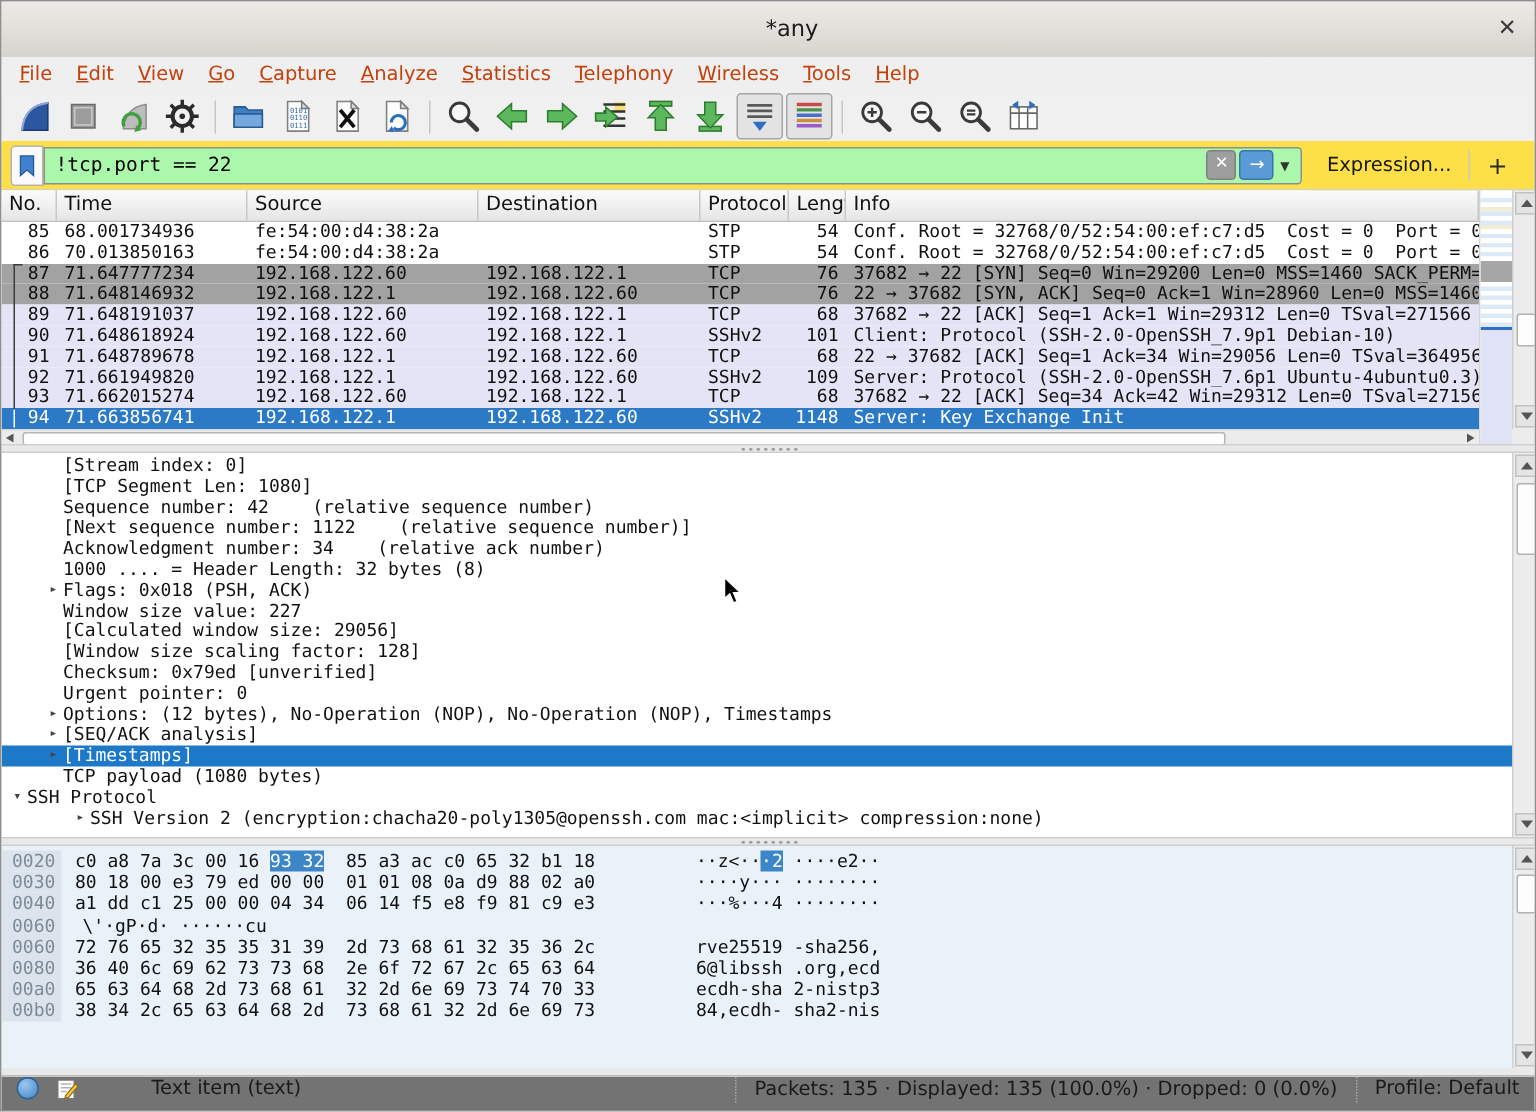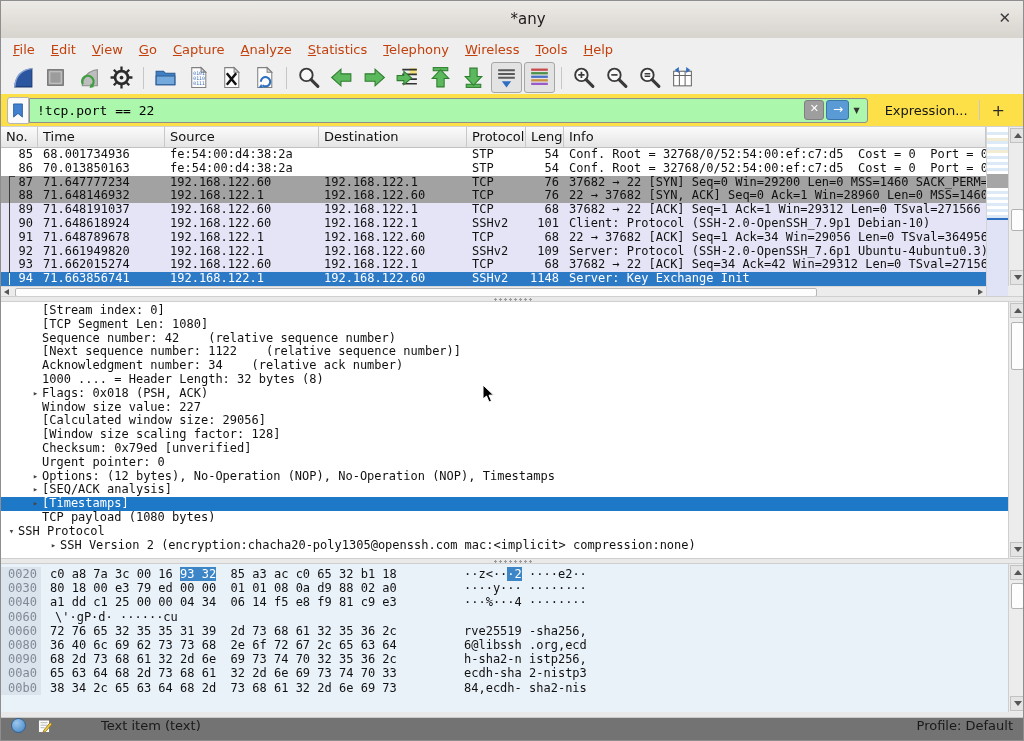--- a/index.html
+++ b/index.html
@@ -399,21 +399,20 @@
 
   <div class="split" style="top:557px;"></div>
 
   <div class="hexpane">
       <div class="hrow"><span class="off">0020</span><span class="hx"><span>c0 a8 7a 3c 00 16 </span><span class="hl">93 32</span><span>  85 a3 ac c0 65 32 b1 18</span></span><span class="asc"><span>··z&lt;··</span><span class="hl">·2</span><span> ····e2··</span></span></div>
       <div class="hrow"><span class="off">0030</span><span class="hx"><span>80 18 00 e3 79 ed 00 00  01 01 08 0a d9 88 02 a0</span><span></span><span></span></span><span class="asc"><span>····y··· ········</span><span></span><span></span></span></div>
       <div class="hrow"><span class="off">0040</span><span class="hx"><span>a1 dd c1 25 00 00 04 34  06 14 f5 e8 f9 81 c9 e3</span><span></span><span></span></span><span class="asc"><span>···%···4 ········</span><span></span><span></span></span></div>
       <div class="hrow"><span class="off">0060</span><span class="asc"><span>\'·gP·d· ······cu</span><span></span><span></span></span></div>
       <div class="hrow"><span class="off">0060</span><span class="hx"><span>72 76 65 32 35 35 31 39  2d 73 68 61 32 35 36 2c</span><span></span><span></span></span><span class="asc"><span>rve25519 -sha256,</span><span></span><span></span></span></div>
       <div class="hrow"><span class="off">0080</span><span class="hx"><span>36 40 6c 69 62 73 73 68  2e 6f 72 67 2c 65 63 64</span><span></span><span></span></span><span class="asc"><span>6@libssh .org,ecd</span><span></span><span></span></span></div>
-      <div class="hrow"><span class="off">0090</span><span class="hx"><span>68 2d 73 68 61 32 2d 6e  69 73 74 70 32 35 36 2c</span><span></span><span></span></span><span class="asc"><span>h-sha2-n istp256,</span><span></span><span></span></span></div>
       <div class="hrow"><span class="off">00a0</span><span class="hx"><span>65 63 64 68 2d 73 68 61  32 2d 6e 69 73 74 70 33</span><span></span><span></span></span><span class="asc"><span>ecdh-sha 2-nistp3</span><span></span><span></span></span></div>
       <div class="hrow"><span class="off">00b0</span><span class="hx"><span>38 34 2c 65 63 64 68 2d  73 68 61 32 2d 6e 69 73</span><span></span><span></span></span><span class="asc"><span>84,ecdh- sha2-nis</span><span></span><span></span></span></div>
     </div>
   <div class="vs" style="left:1007px;top:563px;height:148px;">
     <div class="vsb" style="top:1px;">
         <div class="up"></div>
       </div>
     <div class="vthumb" style="top:19px;height:26px;"></div>
     <div class="vsb" style="top:132px;">
         <div class="down"></div>
@@ -426,20 +425,21 @@
     <div class="expert-dot"></div>
     <div class="cmticon">
       <svg width="16" height="16" viewBox="0 0 16 16">
           <rect x="1.5" y="2" width="11" height="12.5" fill="#fdfdfd" stroke="#777"></rect>
           <path d="M3.5 4.7 h7 M3.5 7.2 h7 M3.5 9.7 h4" stroke="#b5b5b5" stroke-width="1"></path>
           <path d="M6.8 12.2 L13.2 4.6 L15 6.2 L8.6 13.6 L6.2 14.2 Z" fill="#f0c93e" stroke="#8a6d1d" stroke-width="0.8"></path>
         </svg>
     </div>
     <div class="st-left">Text item (text)</div>
     <div class="st-spacer"></div>
+    <div class="st-mid">Packets: 135 · Displayed: 135 (100.0%) · Dropped: 0 (0.0%)</div>
     <div class="st-right">Profile: Default</div>
   </div>
 
   <div class="cursor">
     <svg width="13" height="19" viewBox="0 0 13 19">
         <path d="M1 1 L1 15 L4.5 12 L7 18 L9.5 17 L7 11.2 L11.5 11 Z" fill="#000" stroke="#fff" stroke-width="1"></path>
       </svg>
   </div>
 
 </div>

